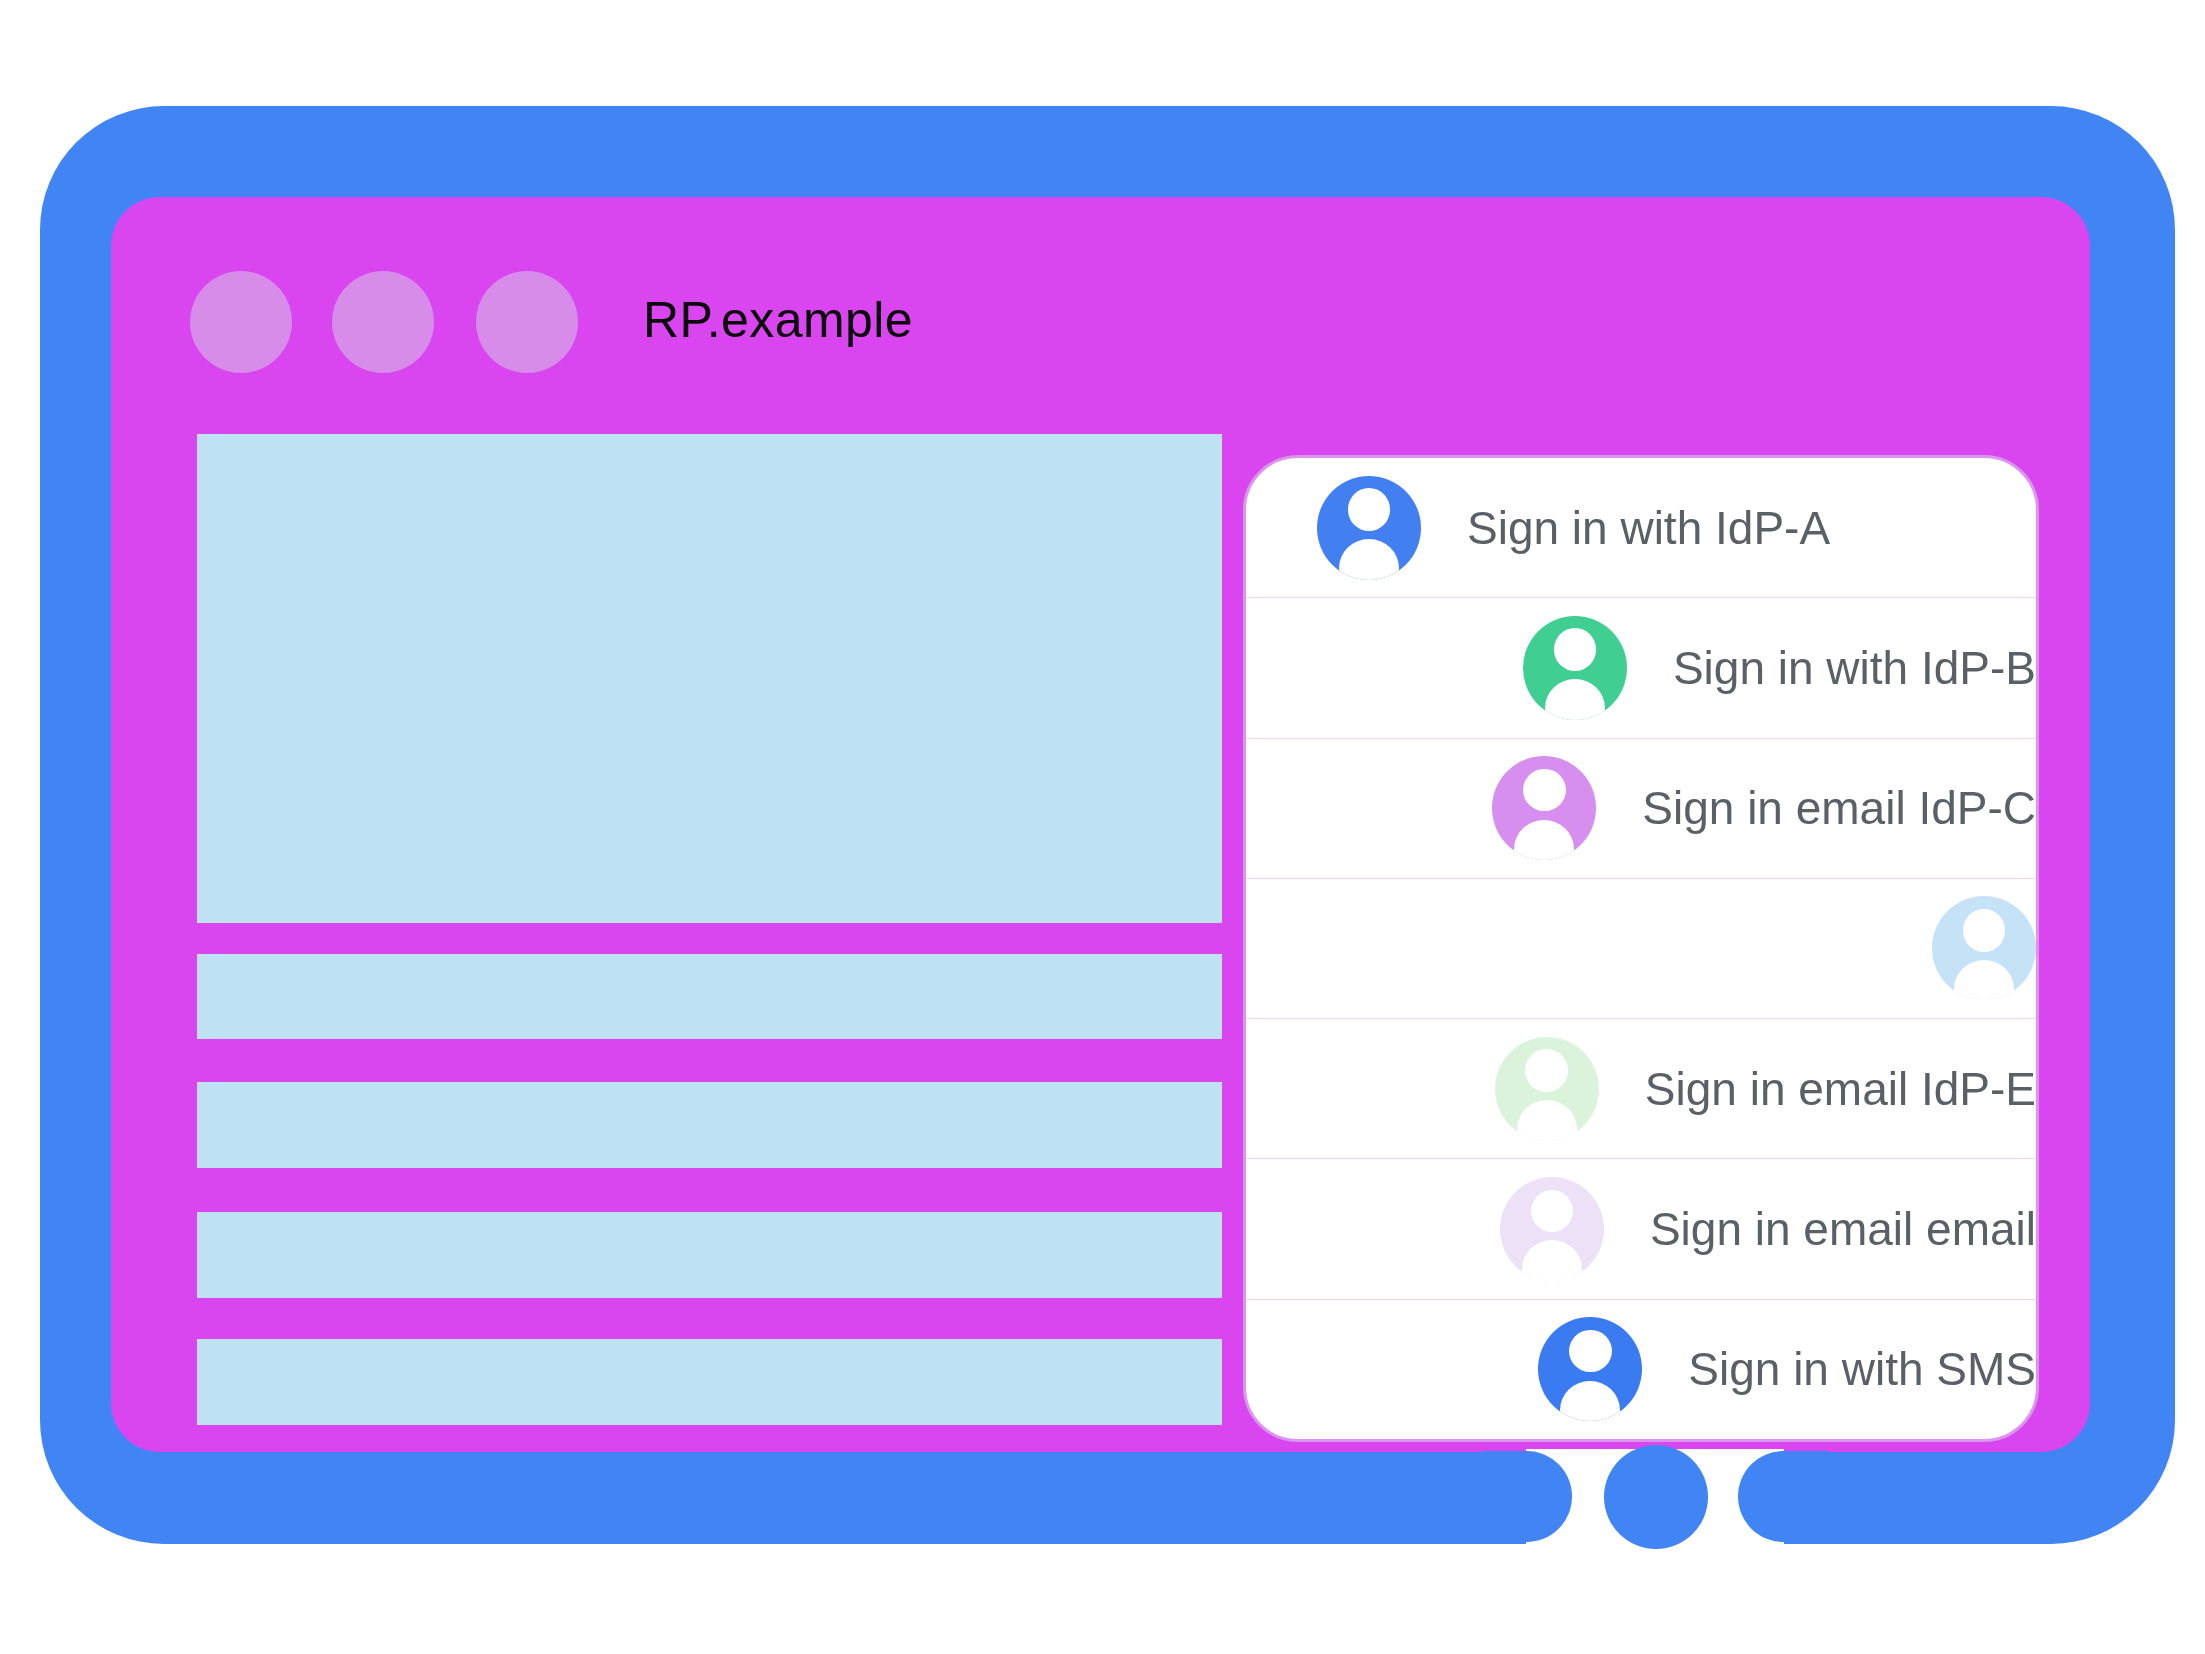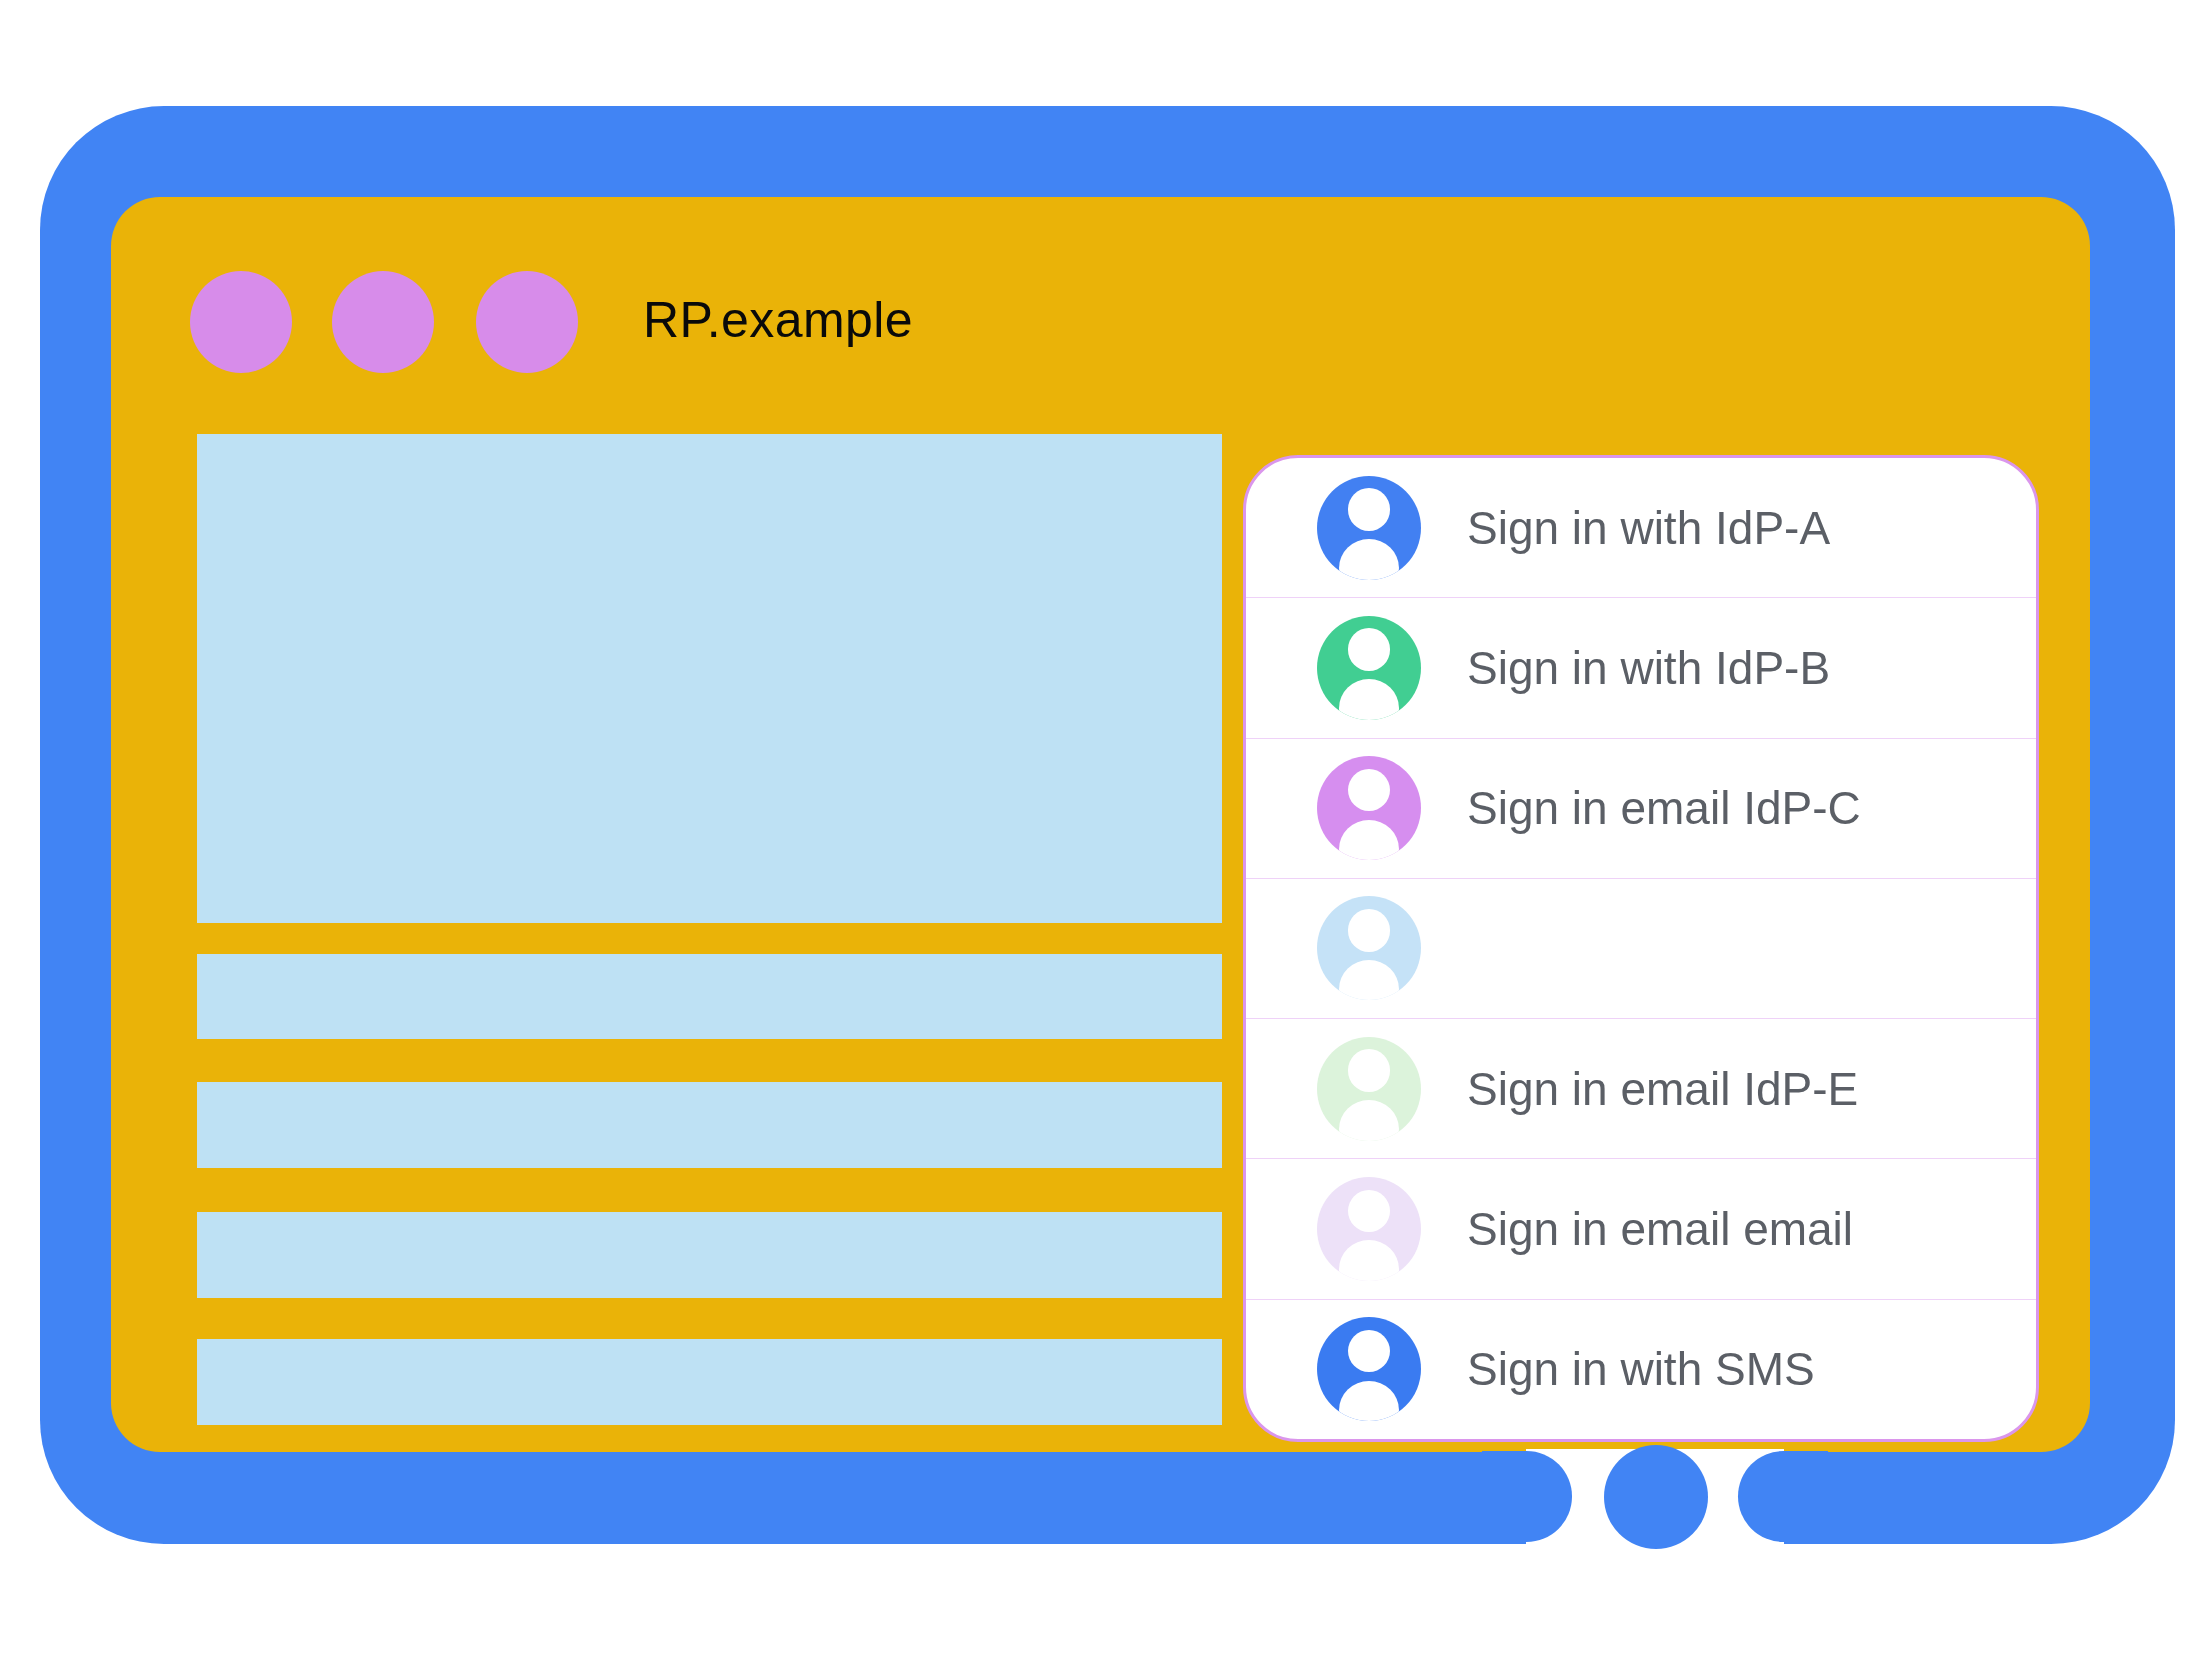--- a/index.html
+++ b/index.html
@@ -3,21 +3,21 @@
 <meta charset="utf-8">
 <style>
   html,body{margin:0;padding:0;background:#ffffff;}
   body{font-family:"Liberation Sans","DejaVu Sans",sans-serif;}
   .stage{position:relative;width:2206px;height:1654px;background:#ffffff;overflow:hidden;}
 
   
   .frame{position:absolute;left:40px;top:106px;width:2135px;height:1438px;
          border-radius:124px;background:var(--frame_blue);}
   .screen{position:absolute;left:71px;top:91px;width:1979px;height:1255px;
-          border-radius:49px;background:#eab308;}
+          border-radius:49px;background:#d946ef;}
 
   
   .dot{position:absolute;width:102px;height:102px;border-radius:50%;top:74px;
        background:var(--dot_purple);}
   .dot.d1{left:79px;} .dot.d2{left:221px;} .dot.d3{left:365px;}
 
   .site-title{position:absolute;left:532px;top:97px;font-size:50px;line-height:53px;
               color:var(--title_black);font-weight:500;letter-spacing:0.4px;}
 
   
@@ -27,21 +27,21 @@
   .ph.b2{top:885px;height:86px;}
   .ph.b3{top:1015px;height:86px;}
   .ph.b4{top:1142px;height:86px;}
 
   
   .signin-panel{position:absolute;left:1132px;top:234px;width:796px;height:987px;
                 box-sizing:border-box;border:3.5px solid var(--panel_border);
                 border-radius:55px;background:#ffffff;display:flex;flex-direction:column;
                 overflow:hidden;margin-top:24px;}
   .signin-row{flex:1 1 0;display:flex;align-items:center;padding-left:71px;cursor:pointer;}
-  .signin-row + .signin-row{border-top:1.8px solid var(--row_separator);}
+  .signin-row + .signin-row{border-top:1.8px solid var(--row_separator);justify-content:flex-end;}
   .avatar{width:104px;height:104px;border-radius:50%;position:relative;overflow:hidden;
           flex:0 0 auto;}
   .avatar .head{position:absolute;left:29.5%;top:12%;width:41%;height:41%;
                 background:#ffffff;border-radius:50%;}
   .avatar .torso{position:absolute;left:21%;top:61%;width:58%;height:56%;
                  background:#ffffff;border-radius:50%;}
   .signin-label{margin-left:46px;font-size:46px;color:var(--label_gray);white-space:nowrap;}
 
   
   .notch-cover{position:absolute;left:1526px;top:1449px;width:258px;height:101px;background:#ffffff;}

